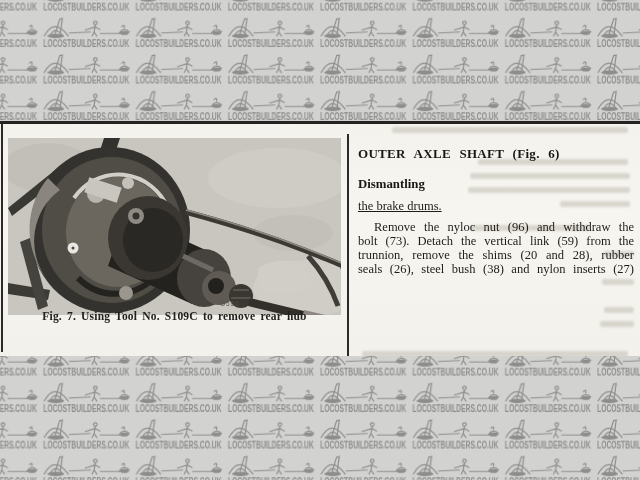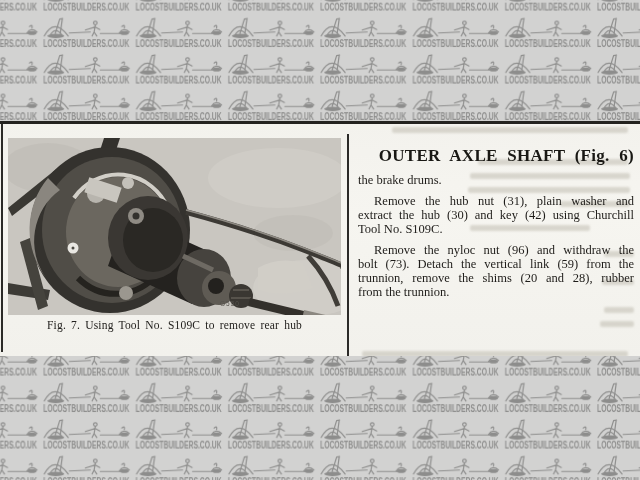--- a/index.html
+++ b/index.html
@@ -26,40 +26,40 @@
   #col-divider{
     position:absolute;left:347px;top:13px;width:2px;height:222px;
     background:#2b2a28;
   }
   
   #figure-photo{
     position:absolute;left:8px;top:17px;width:333px;height:177px;
     background:#c9c6c0;
   }
   #figure-caption{
-    position:absolute;left:8px;top:198px;width:333px;
-    text-align:center;font-weight:normal;font-size:11.5px;color:#23211e;
+    position:absolute;left:8px;top:189px;width:333px;
+    text-align:center;font-weight:bold;font-size:11.5px;color:#23211e;
     word-spacing:2px;letter-spacing:.2px;
   }
   
   #right-col{
     position:absolute;left:358px;top:0;width:276px;height:235px;
     color:#1e1c19;
   }
   #article-heading{
-    margin-top:25px;text-align:right;font-weight:bold;font-size:17px;
+    margin-top:25px;text-align:left;font-weight:bold;font-size:13px;
     word-spacing:5px;letter-spacing:.3px;color:#191814;
   }
   #article-subheading{
     margin-top:15px;font-weight:bold;font-size:12.8px;color:#191814;
   }
   .para{margin-top:7px;font-size:12.5px;line-height:14px;}
   .jline{text-align:justify;text-align-last:justify;white-space:normal;}
   .jline.first{text-indent:16px;}
-  .jline.last{text-align-last:left;}
+  .jline.last{text-align-last:left;text-decoration:underline;}
   
   .ghost{
     position:absolute;height:6px;border-radius:2px;
     background:#aba698;opacity:.38;filter:blur(1.1px);
   }
 </style>
 </head>
 <body>
 
 <svg id="wm-svg" width="640" height="480">
@@ -165,32 +165,28 @@
     <div class="ghost" style="left:470px;top:104px;width:120px;"></div>
     <div class="ghost" style="left:604px;top:130px;width:30px;"></div>
     <div class="ghost" style="left:602px;top:158px;width:32px;"></div>
     <div class="ghost" style="left:604px;top:186px;width:30px;"></div>
     <div class="ghost" style="left:600px;top:200px;width:34px;"></div>
     <div class="ghost" style="left:362px;top:230px;width:266px;"></div>
   </div>
 
   <div id="right-col">
     <div id="article-heading">OUTER AXLE SHAFT (Fig. 6)</div>
+    <div id="article-subheading">Dismantling</div>
 
     <div class="para">
       <div class="jline last">the brake drums.</div>
     </div>
 
-    <div class="para">
-      <div class="jline first">Remove the hub nut (31), plain washer and</div>
-      <div class="jline">extract the hub (30) and key (42) using Churchill</div>
-      <div class="jline last">Tool No. S109C.</div>
-    </div>
 
     <div class="para">
       <div class="jline first">Remove the nyloc nut (96) and withdraw the</div>
       <div class="jline">bolt (73). Detach the vertical link (59) from the</div>
       <div class="jline">trunnion, remove the shims (20 and 28), rubber</div>
-      <div class="jline last">from the trunnion.</div>
+      <div class="jline">seals (26), steel bush (38) and nylon inserts (27)</div>
     </div>
 
   </div>
 </div>
 
 </body></html>

